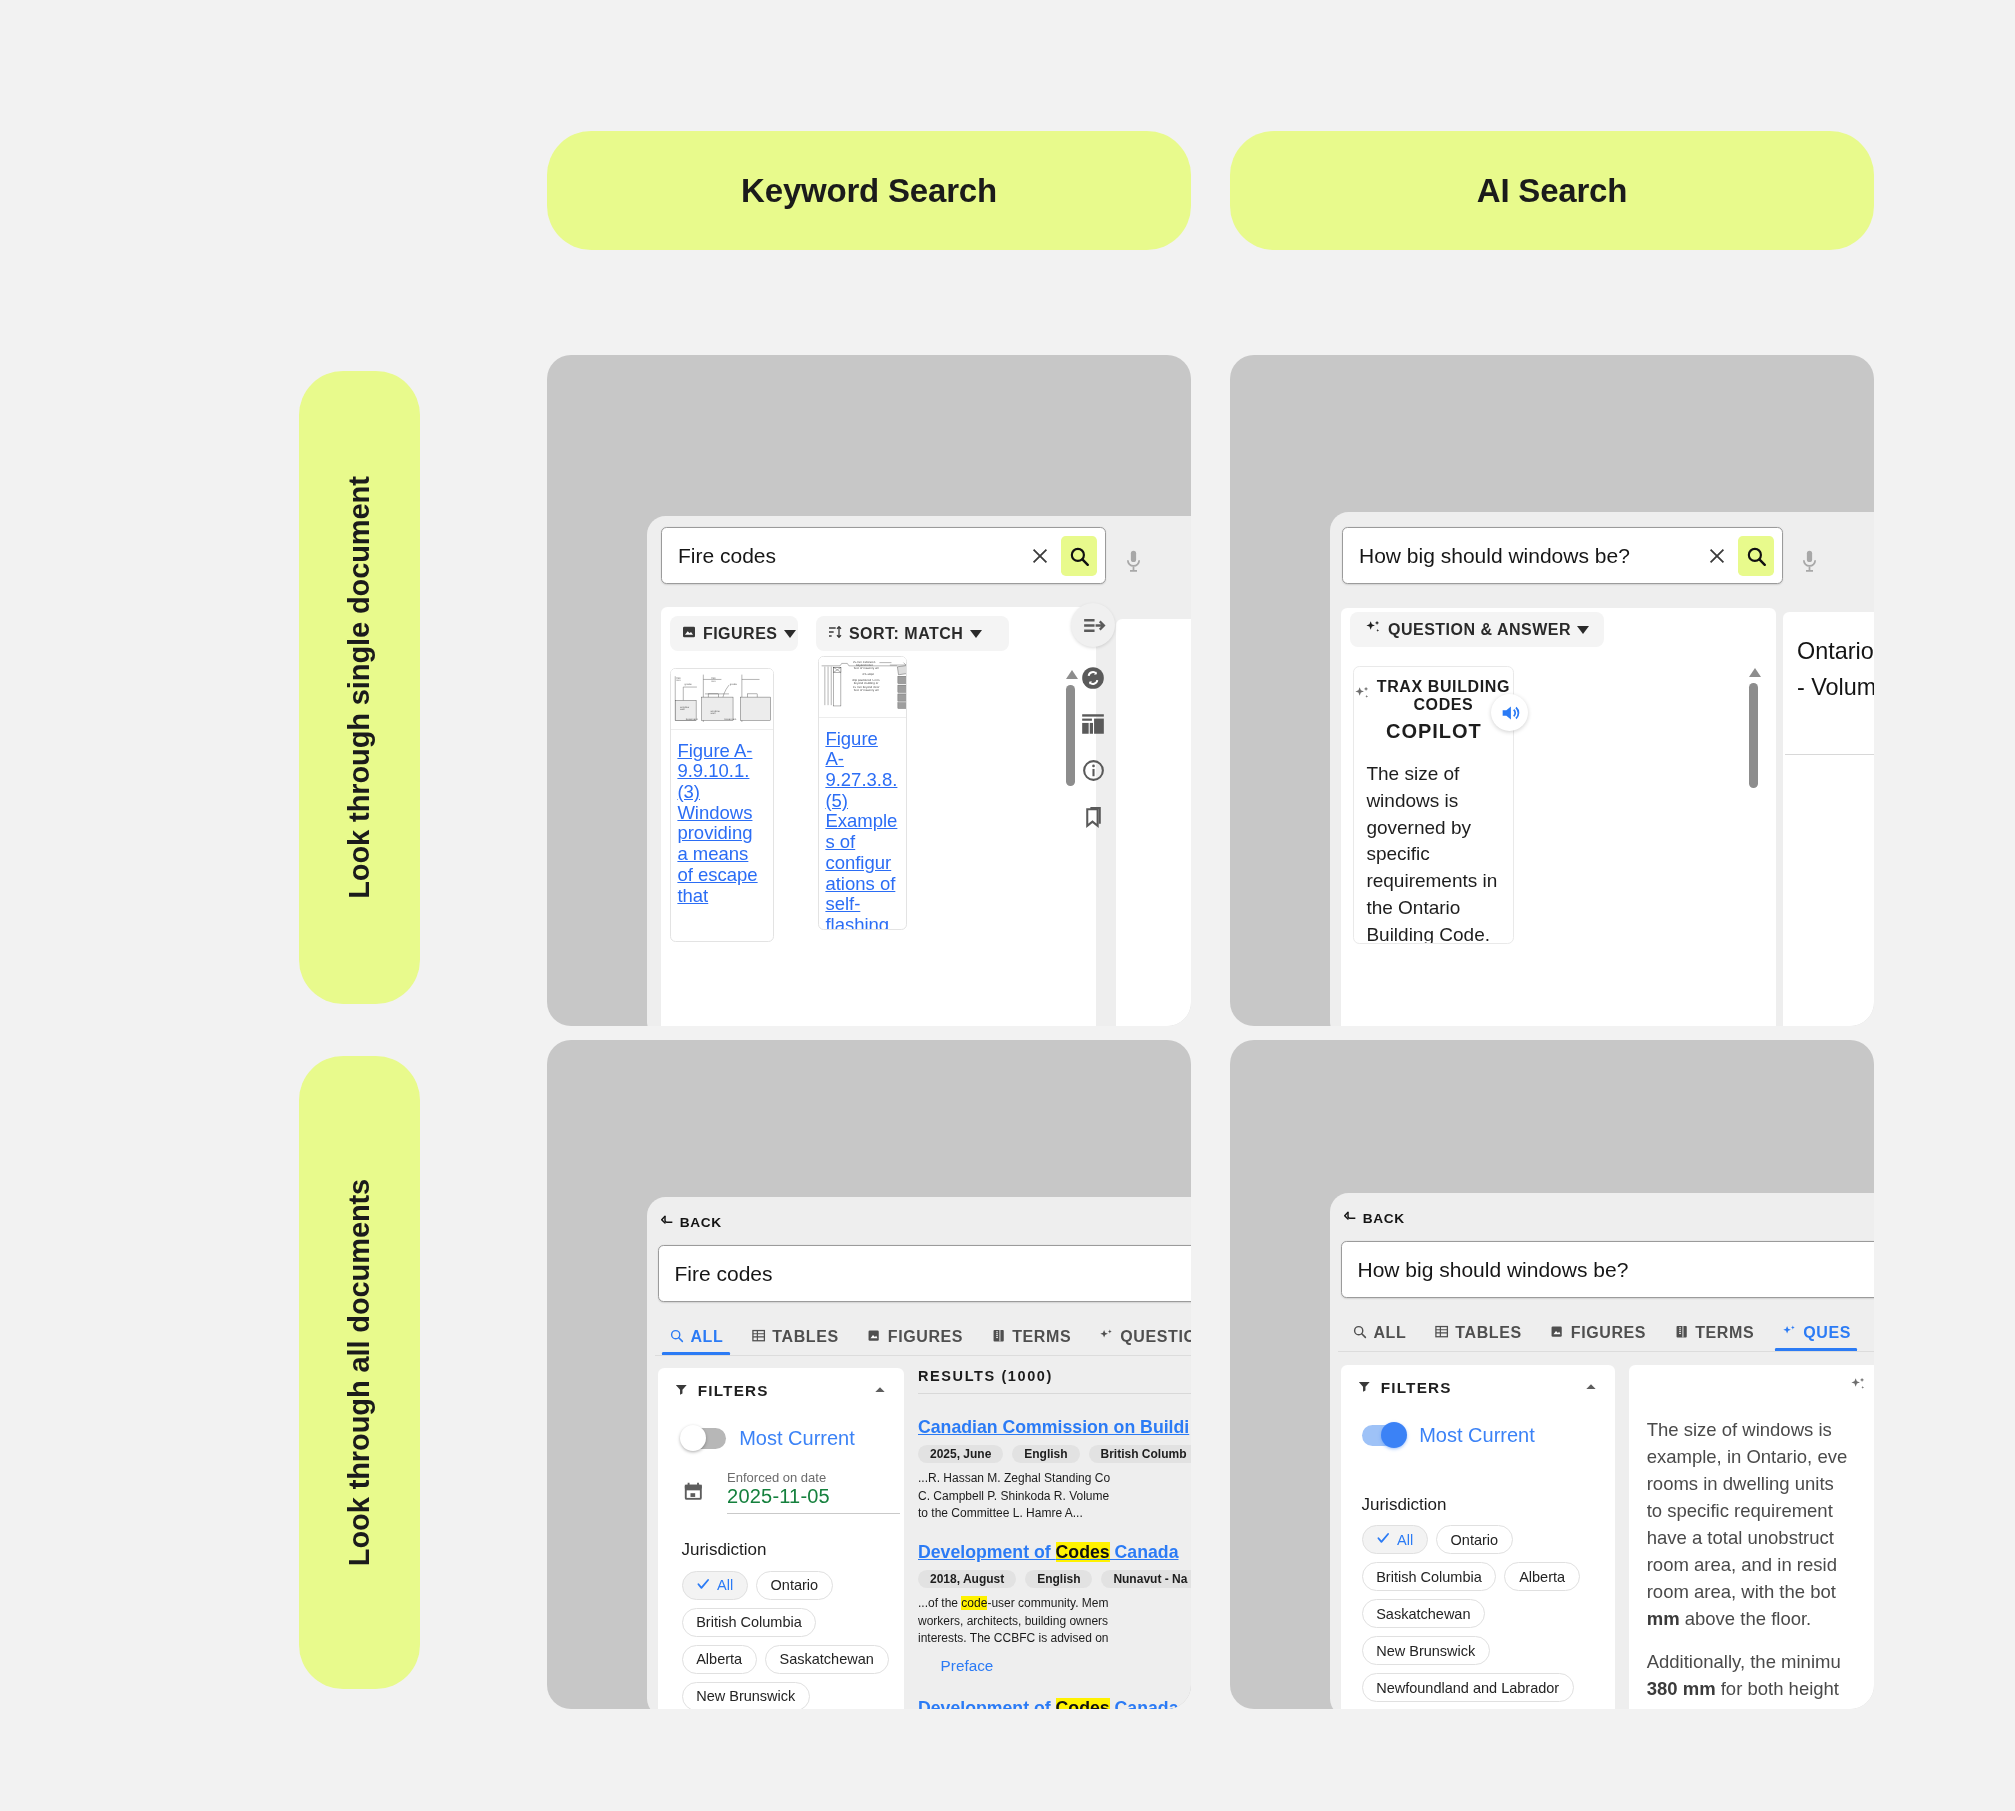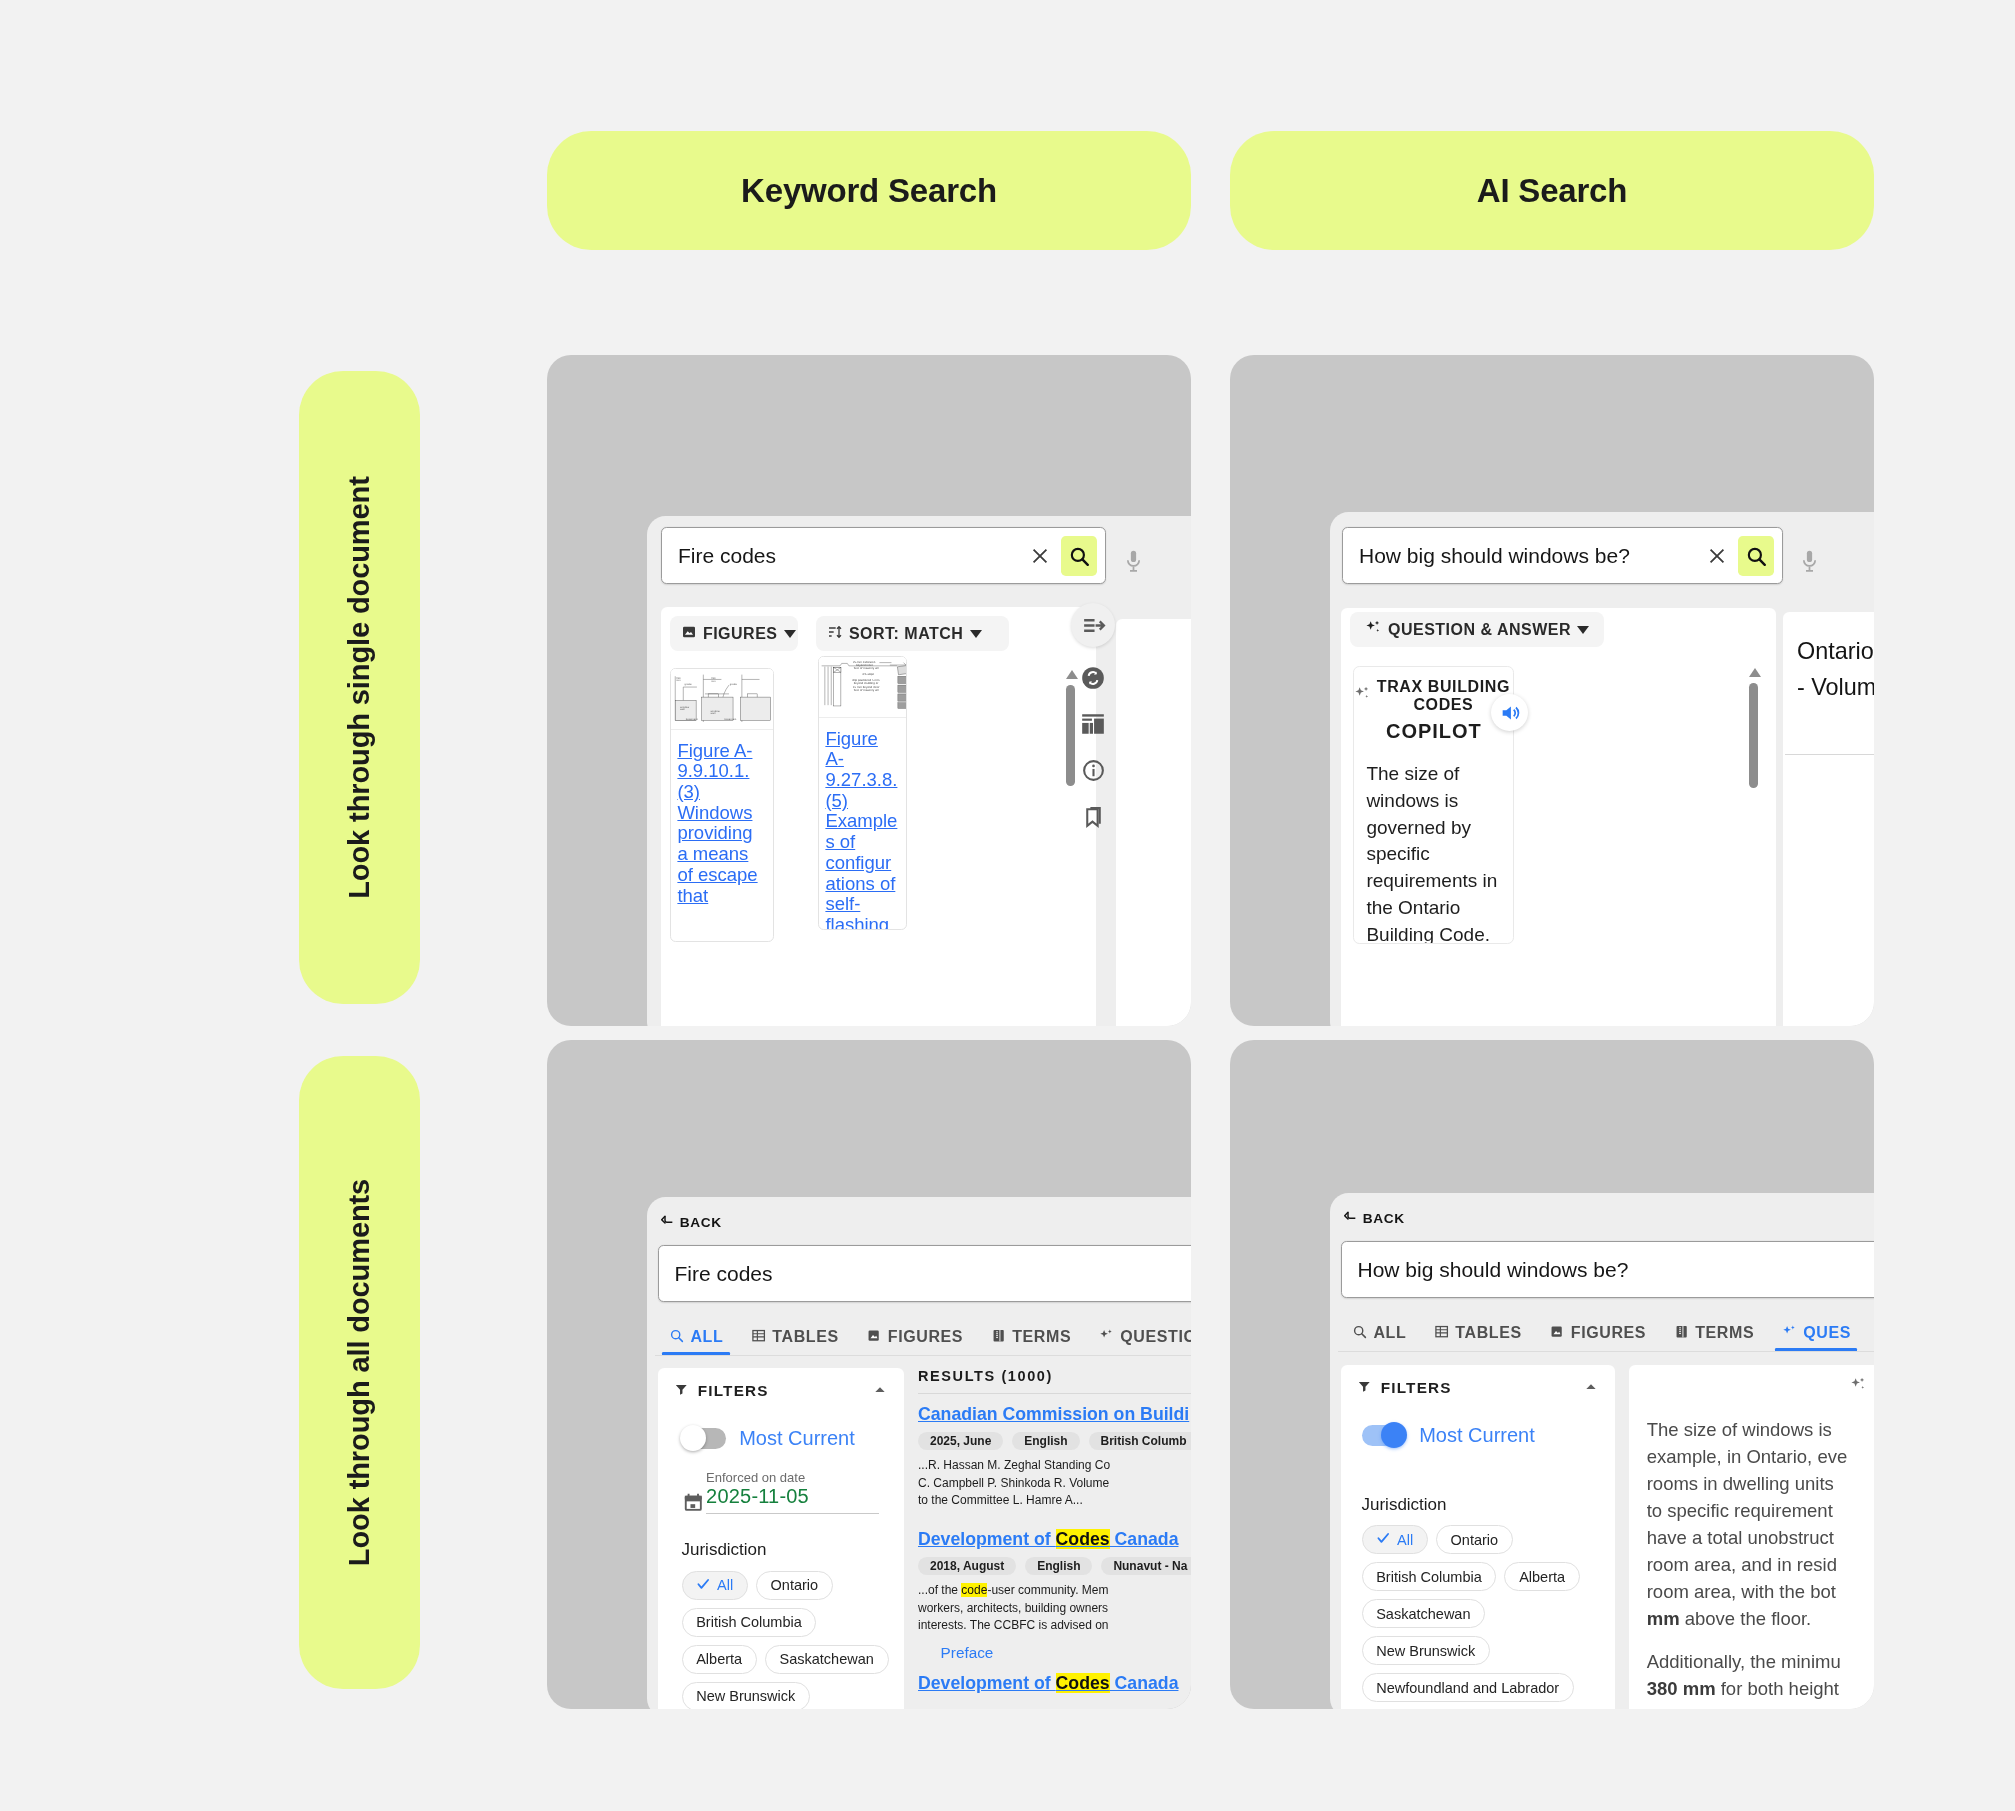--- a/index.html
+++ b/index.html
@@ -118,35 +118,35 @@
   .panel { position:absolute; background:#fff; border-radius:6.4px; overflow:hidden; }
   .f-head { display:flex; align-items:center; justify-content:space-between; padding: 13.7px 16px 0 16px; }
   .f-head .lbl { display:flex; align-items:center; gap:9.7px; font-size:15.3px; font-weight:700; letter-spacing:1.2px; color:#1f1f1f; }
   .toggle-row { display:flex; align-items:center; gap:13.7px; padding: 26.6px 0 0 24px; }
   .toggle { width:44px;height:21px;border-radius:10.5px;position:relative; }
   .toggle .knob { position:absolute; top:-2.4px; width:26px;height:26px;border-radius:13px;background:#fff; box-shadow:0 1.2px 3.2px rgba(0,0,0,.3); }
   .toggle.off { background:#b7b7b7; } .toggle.off .knob { left:-1.6px; }
   .toggle.on  { background:#9ec2f7; } .toggle.on  .knob { left:19.3px; background:#3b82f6; box-shadow:0 1.2px 3.2px rgba(59,130,246,.45);}
   .tog-label { font-size:20px; color:#3b82f6; }
 
-  .datefield { padding: 20px 8px 0 24px; display:flex; align-items:flex-end; gap:2px; }
+  .datefield { padding: 20px 8px 0 24px; display:flex; align-items:center; gap:23px; }
   .dlab { font-size:13px; color:#6c6c6c; }
   .dval { font-size:20px; color:#15803d; letter-spacing:0.2px; }
   .dline { border-bottom:0.8px solid #c9c9c9; width:173px; margin-top:5.6px; }
 
   .jtitle { padding: 26px 0 0 24px; font-size:17px; color:#1c1c1c; }
   .chips { display:flex; flex-wrap:wrap; gap:8px; padding: 10.5px 13.7px 0 24px; }
   .chip { border:0.8px solid #e0e0e0; border-radius:16px; height:29px; padding:0 13.7px; display:flex; align-items:center; gap:6.4px; font-size:14.5px; color:#242424; background:#fff; white-space:nowrap;}
   .chip.sel { background:#f3f3f3; color:#2b7bf5; }
 
   
   .results { position:absolute; overflow:hidden; }
   .rhead { font-size:14.5px; font-weight:700; letter-spacing:1.6px; color:#1b1b1b; }
   .rrule { height:0.8px; background:#d8d8d8; margin-top:8.9px; }
-  .rtitle { font-size:17.7px; font-weight:700; color:#2b7bf5; text-decoration:underline; white-space:nowrap; margin-top:10px; }
+  .rtitle { font-size:17.7px; font-weight:700; color:#2b7bf5; text-decoration:underline; white-space:nowrap; margin-top:23px; }
   .rtags { display:flex; gap:8.9px; margin-top:7.3px; }
   .rtag { background:#e2e2e2; border-radius:8.9px; height:18.5px; padding:0 12px; display:flex;align-items:center; font-size:12px; font-weight:700; color:#1d1d1d; white-space:nowrap;}
   .rsnip { margin-top:6.4px; font-size:12px; line-height:1.35; color:#1c1c1c; white-space:nowrap; }
   .rsub { margin-top:10.5px; margin-left:22.6px; font-size:15.3px; color:#2b7bf5; }
   mark { background:#fff200; color:#111; }
 
   
   .ansp { position:absolute; background:#fff; border-radius:6.4px; overflow:hidden; }
   .ans-head { display:flex; align-items:center; justify-content:flex-end; gap:7.3px; padding:11.3px 14.5px 0 0; font-size:16px; font-weight:700; letter-spacing:0.6px; color:#1d1d1d; white-space:nowrap; }
   .ans-body { padding: 18.5px 0 0 17.7px; font-size:18.5px; line-height:1.46; color:#4a4a4a; }

